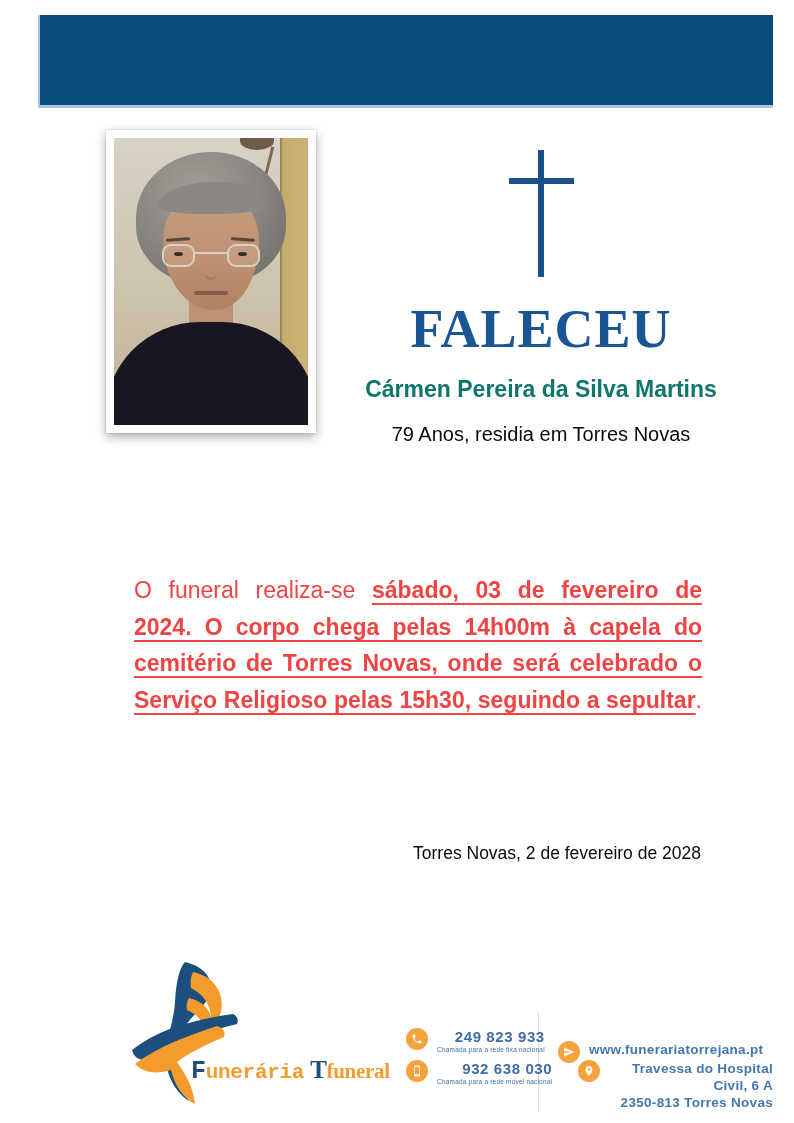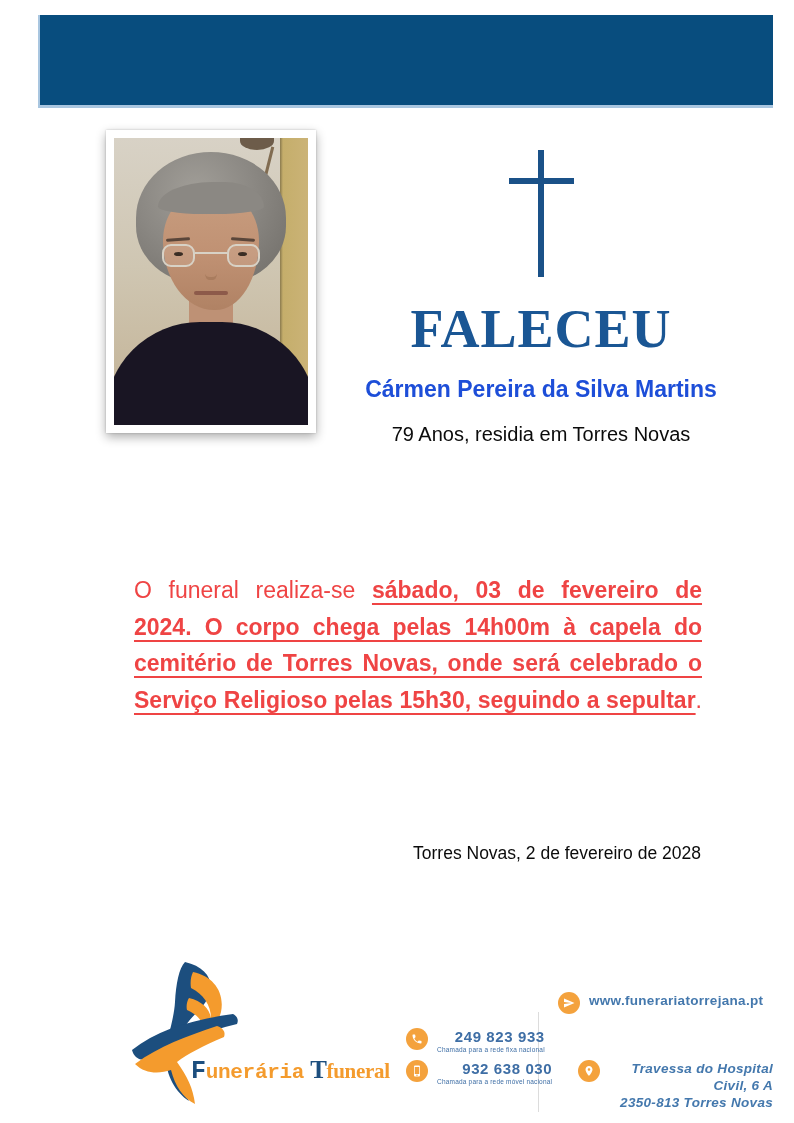--- a/index.html
+++ b/index.html
@@ -61,21 +61,21 @@
   .photo .body-top{position:absolute;left:50%;top:184px;transform:translateX(-50%);width:212px;height:110px;
     background:#191523;border-radius:95px 95px 0 0;}
 
   
   .cross-stem{position:absolute;left:517px;top:150px;width:6px;height:127px;background:var(--cross);}
   .cross-bar{position:absolute;left:488px;top:178px;width:65px;height:6px;background:var(--cross);}
   .faleceu{position:absolute;left:300px;top:300px;width:440px;text-align:center;
     font-family:"Liberation Serif", serif;font-weight:bold;font-size:54px;line-height:58px;
     color:var(--accent);letter-spacing:1px;}
   .deceased-name{position:absolute;left:280px;top:376px;width:480px;text-align:center;
-    font-size:23px;font-weight:bold;color:#1d4ed8;}
+    font-size:23px;font-weight:bold;color:#0f766e;}
   .deceased-sub{position:absolute;left:280px;top:423px;width:480px;text-align:center;
     font-size:20px;color:#0b0b0b;}
 
   
   .announcement{position:absolute;left:113px;top:572px;width:568px;color:#ef4444;
     font-size:23px;line-height:36.5px;}
   .announcement .line{text-align:justify;text-align-last:justify;}
   .announcement .bu{font-weight:bold;text-decoration:underline;
     text-decoration-thickness:2px;text-underline-offset:5px;}
 
@@ -95,22 +95,22 @@
   .contact-row{position:absolute;display:flex;align-items:flex-start;gap:9px;text-align:right;}
   .icon-circle{width:22px;height:22px;border-radius:50%;background:var(--orange);
     display:flex;align-items:center;justify-content:center;flex:0 0 auto;}
   .icon-circle svg{width:12px;height:12px;fill:#fff;}
   .contact-number{font-size:15px;font-weight:bold;letter-spacing:.6px;color:var(--number-blue);line-height:17px;}
   .contact-note{font-size:6.5px;color:var(--number-blue);letter-spacing:.2px;margin-top:1px;}
   .contact-line{font-size:13.5px;font-weight:bold;letter-spacing:.3px;color:var(--footer-blue);line-height:17px;}
 
   .row-phone{left:385px;top:1028px;}
   .row-mobile{left:385px;top:1060px;}
-  .row-web{left:537px;top:992px;}
-  .row-address{left:557px;top:1060px;font-style:italic;}
+  .row-web{left:537px;top:1041px;}
+  .row-address{left:557px;top:1060px;}
 </style>
 </head>
 <body>
 
 <div class="page">
 
   <div class="header-bar"></div>
 
   <div class="photo-frame">
     <div class="photo">

